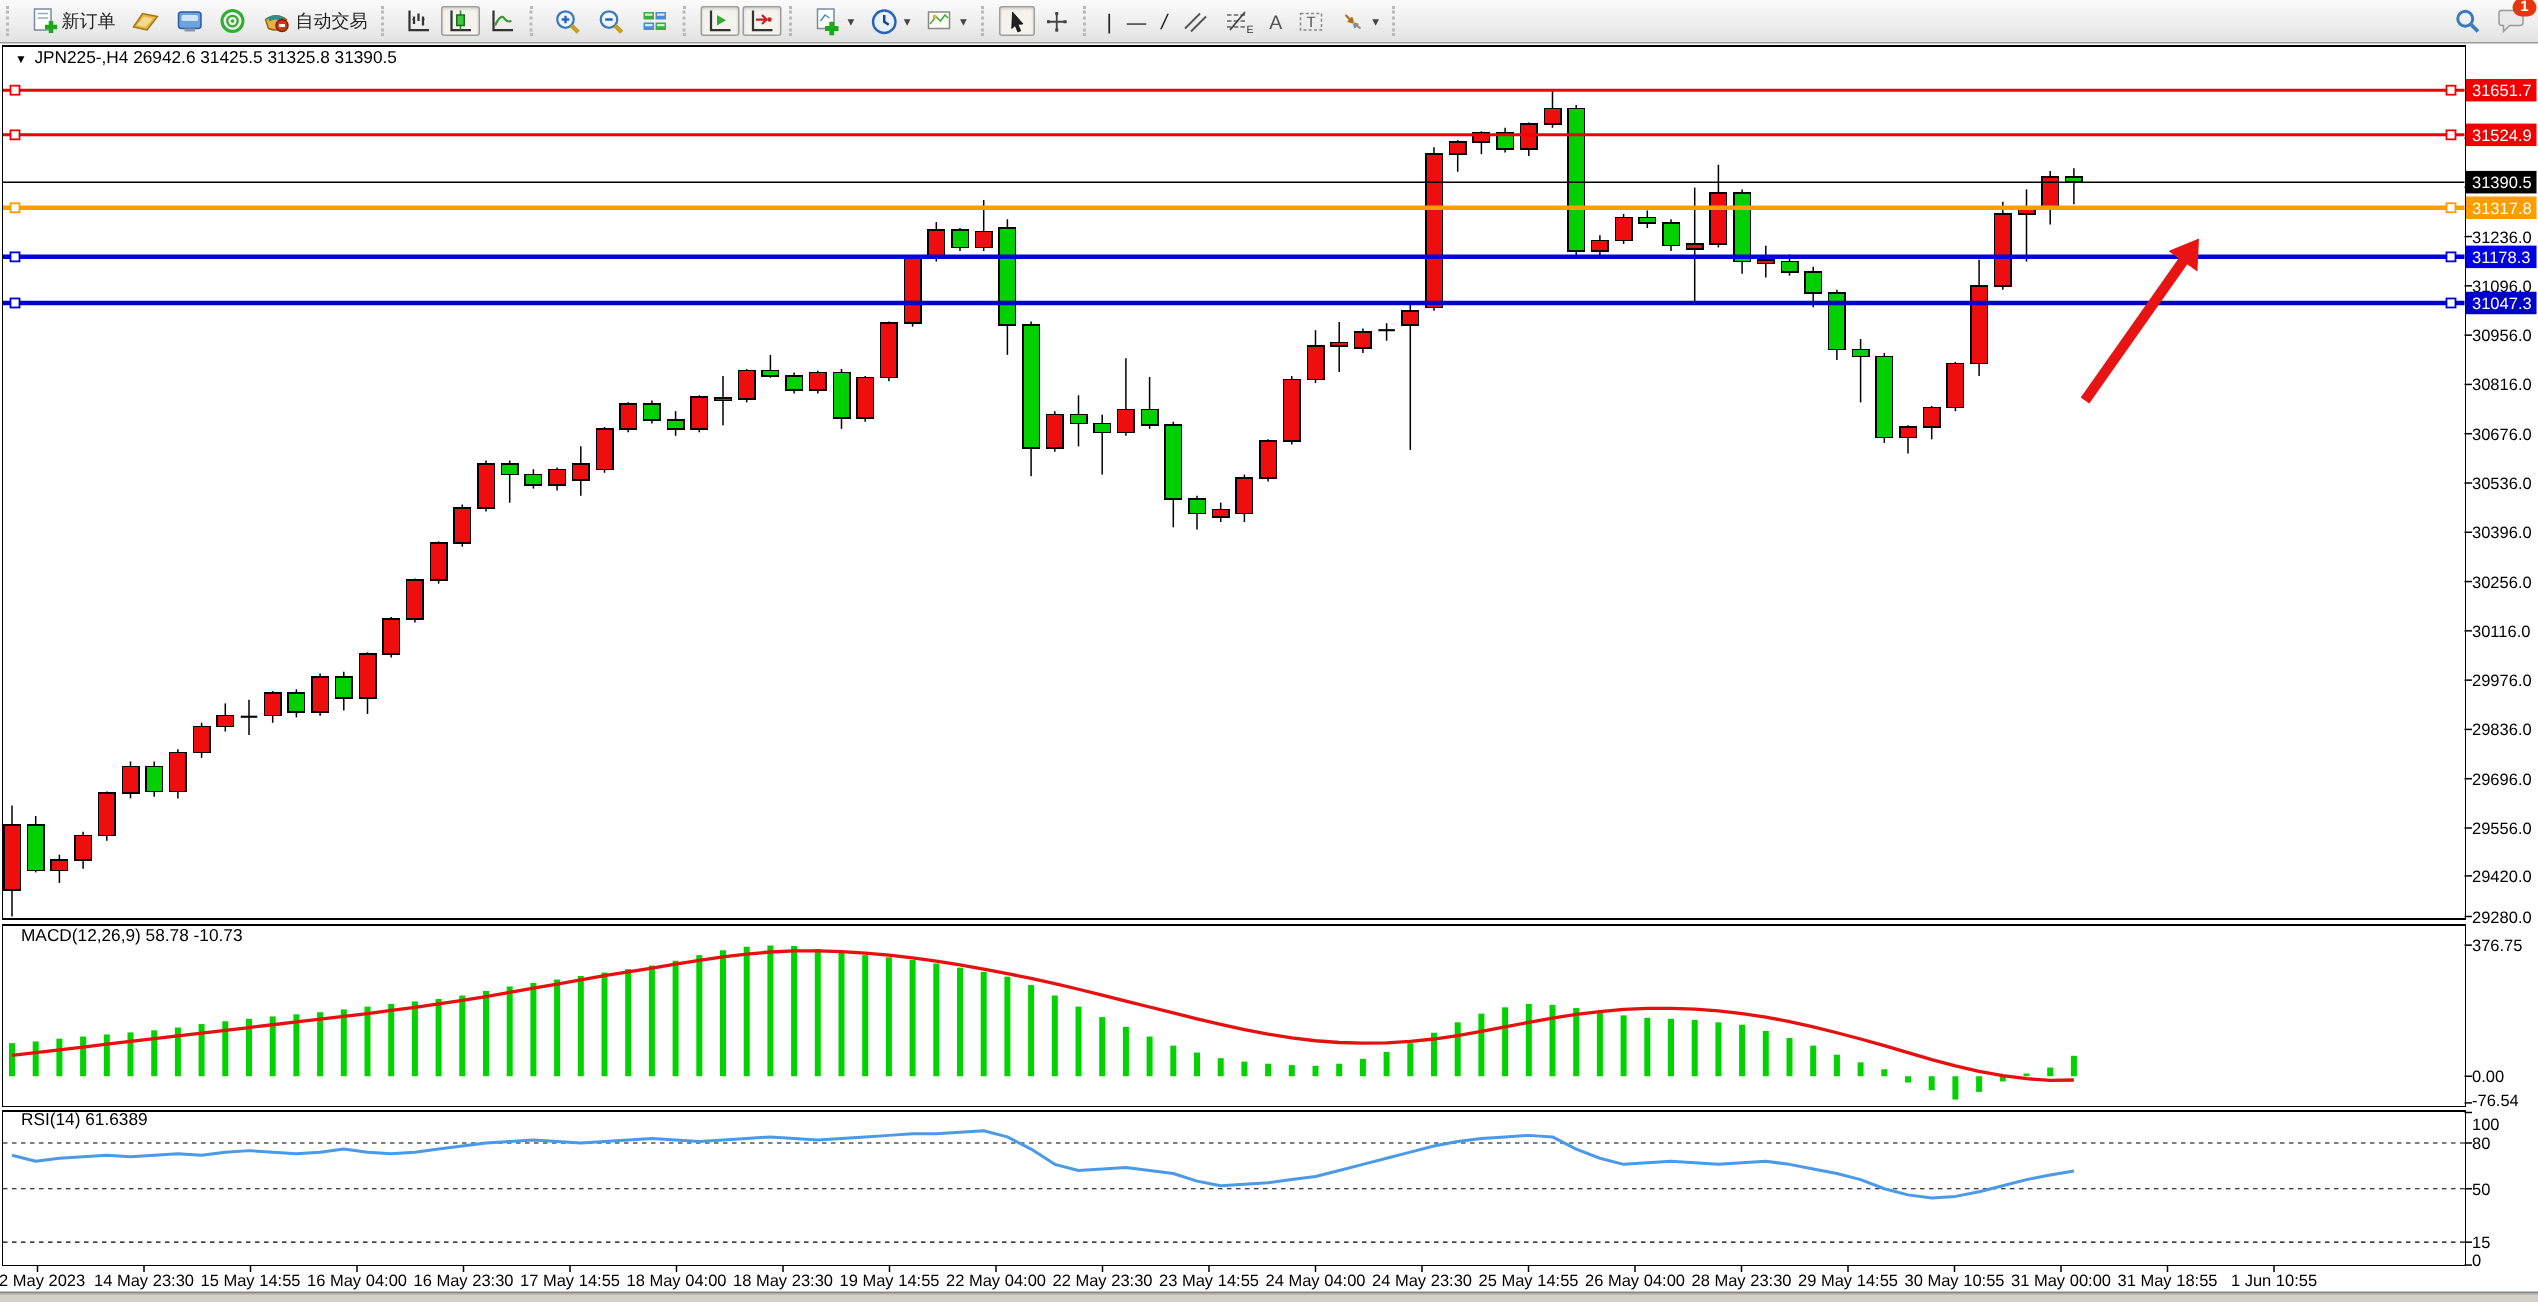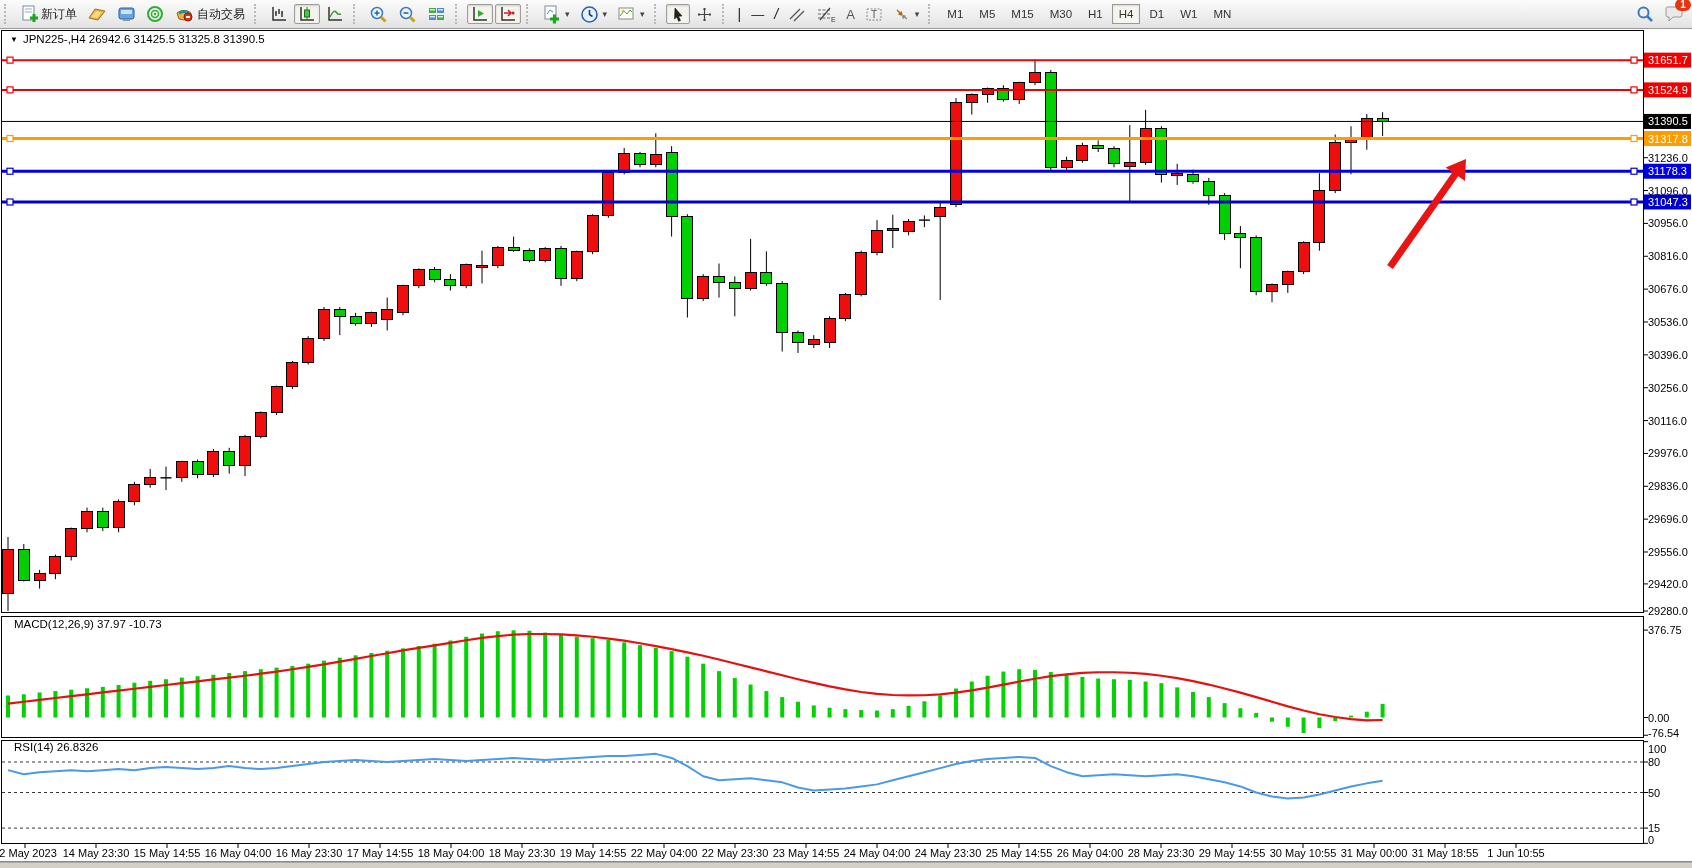--- a/index.html
+++ b/index.html
@@ -218,31 +218,20 @@
     </div>
     <div class="tbtn">
       <svg width="18" height="17" viewBox="0 0 18 17">
         <path d="M4 4 L9 9M9 9l-1-3.5M9 9l-3.5-1" stroke="#b06a10" stroke-width="1.4" fill="none"></path>
         <path d="M14 13 L9.5 9.5M9.5 9.5l1 3.2M9.5 9.5l3.2 1" stroke="#8a8a8a" stroke-width="1.4" fill="none"></path>
       </svg>
       <span class="caret">▾</span>
     </div>
 
     <div class="grip"></div>
-    <div id="tf-bar" style="display: flex;">
-        <div class="tflabel">M1</div>
-        <div class="tflabel">M5</div>
-        <div class="tflabel">M15</div>
-        <div class="tflabel">M30</div>
-        <div class="tflabel">H1</div>
-        <div class="tflabel active">H4</div>
-        <div class="tflabel">D1</div>
-        <div class="tflabel">W1</div>
-        <div class="tflabel">MN</div>
-      </div>
 
     <div id="right-icons">
       <svg width="18" height="18" viewBox="0 0 18 18">
         <circle cx="7.5" cy="7.5" r="5" fill="none" stroke="#3a7ac0" stroke-width="2"></circle>
         <line x1="11" y1="11" x2="16" y2="16" stroke="#3a7ac0" stroke-width="2.5"></line>
       </svg>
       <div style="position:relative">
         <svg width="20" height="18" viewBox="0 0 20 18">
           <path d="M3 3h13a2 2 0 0 1 2 2v6a2 2 0 0 1-2 2H9l-4 4v-4H4a2 2 0 0 1-2-2V5a2 2 0 0 1 1-2Z" fill="#e9e9e9" stroke="#9a9a9a"></path>
         </svg>
@@ -650,17 +639,17 @@
         <text x="1516" y="857" font-size="11" fill="#000" text-anchor="middle">1 Jun 10:55</text>
         <line x1="1390" y1="267" x2="1457.9430923135553" y2="170.44928987021072" stroke="#e81414" stroke-width="7"></line>
         <polygon points="1466,159 1464.9505436534168,180.9749548663158 1445.669629580461,167.40690422238387" fill="#e81414"></polygon>
       </svg>
   </div>
 
   <div id="title-label">
     <span class="tri">▼</span>
     <span>JPN225-,H4  26942.6 31425.5 31325.8 31390.5</span>
   </div>
-  <div class="ind-label" style="left:14px;top:618px;">MACD(12,26,9) 37.97 -10.73</div>
-  <div class="ind-label" style="left:14px;top:741px;">RSI(14) 26.8326</div>
+  <div class="ind-label" style="left:14px;top:618px;">MACD(12,26,9) 58.78 -10.73</div>
+  <div class="ind-label" style="left:14px;top:741px;">RSI(14) 61.6389</div>
 
   <div id="bottom-strip"></div>
 </div>
 
 </body></html>

